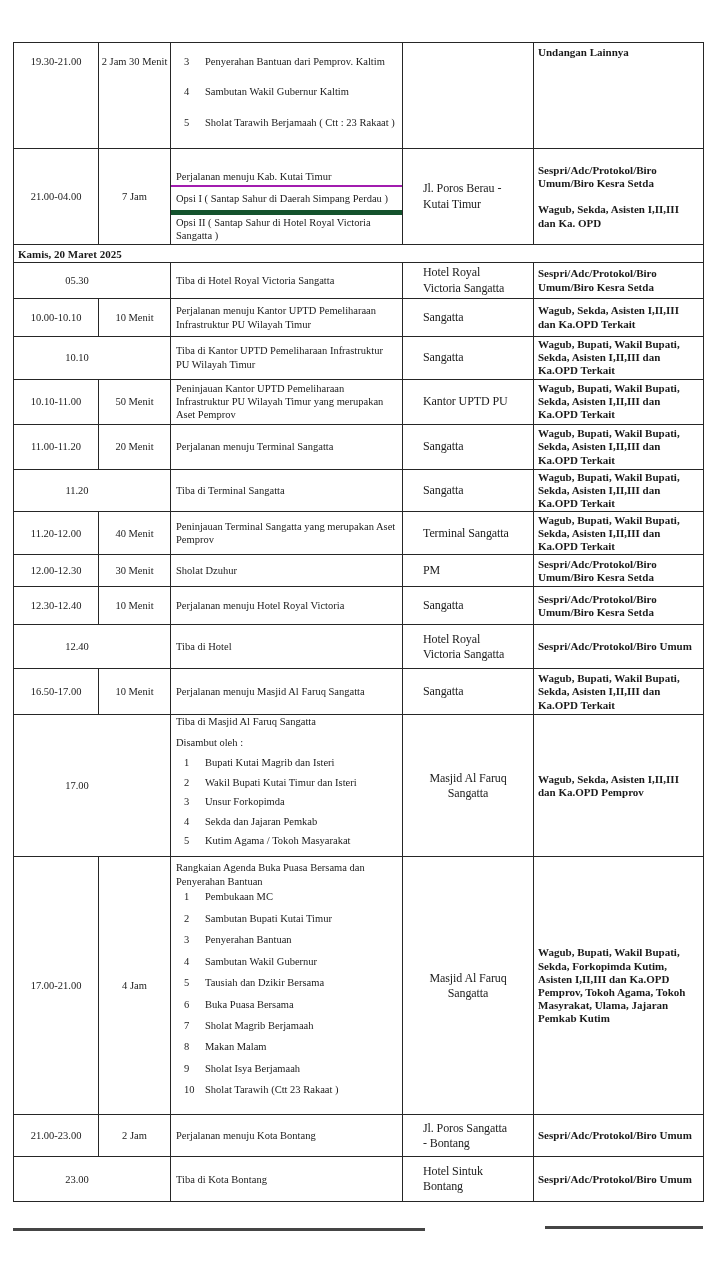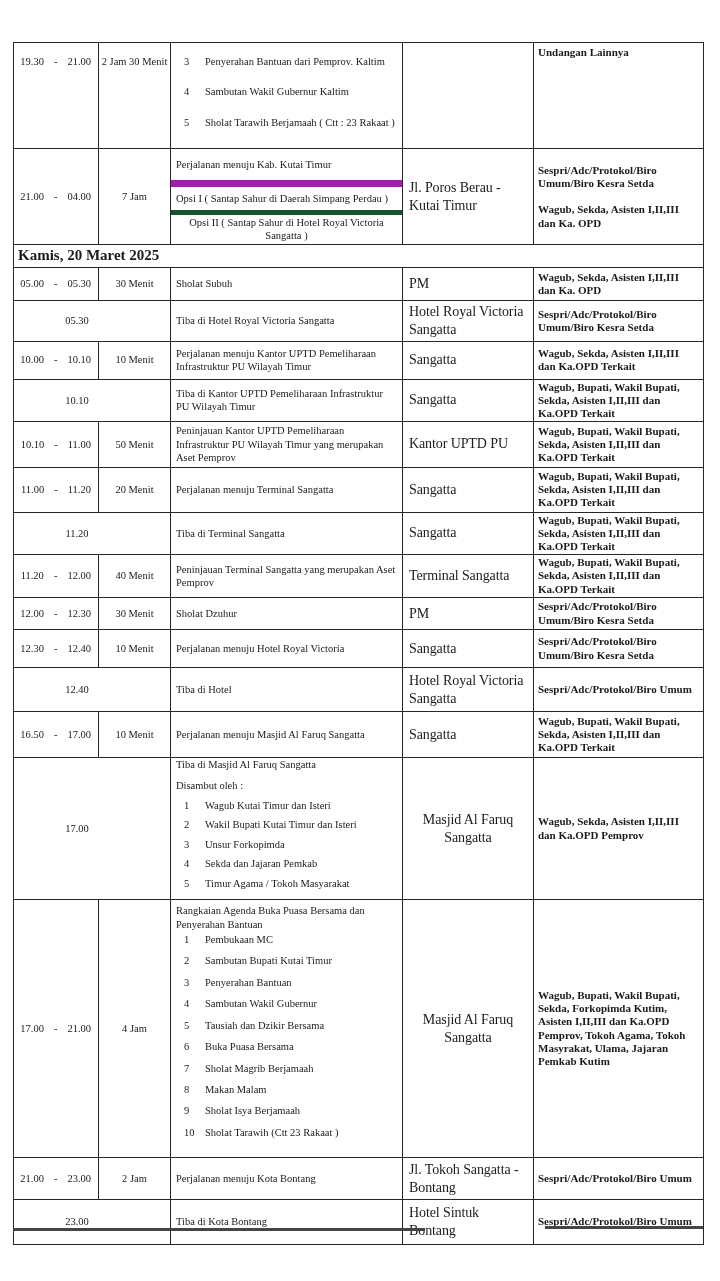--- a/index.html
+++ b/index.html
@@ -13,28 +13,28 @@
     position:absolute;left:13px;top:42px;width:690px;
     border-collapse:collapse;table-layout:fixed;
   }
   td{
     border:1px solid #262626;
     font-size:10.5px;line-height:1.28;
     padding:2px 4px;vertical-align:middle;
     word-wrap:break-word;overflow:hidden;
   }
   tr.hdr td{
-    font-weight:bold;font-size:15px;padding:1px 4px;line-height:1.3;
+    font-weight:bold;font-size:11px;padding:1px 4px;line-height:1.3;
   }
   
-  .tsplit{display:flex;justify-content:flex-end;padding:0 3px;gap:10px;}
+  .tsplit{display:flex;justify-content:center;padding:0 3px;}
   .c-dur{text-align:center;padding:2px 1px;}
   .c-tm{text-align:center;padding-right:34px;}
   
-  .c-loc{padding:2px 6px;font-size:14px;letter-spacing:-0.1px;}
+  .c-loc{padding:2px 20px;font-size:12px;letter-spacing:-0.1px;}
   .c-par{font-size:11px;line-height:1.2;padding:1px 4px;font-weight:bold;}
   .pblock + .pblock{margin-top:13px;}
   
   .vtop{vertical-align:top;}
   .pt12{padding-top:12px;}
   .pt3{padding-top:3px;}
   
   .li{display:flex;}
   .num{flex:0 0 21px;padding-left:8px;}
   .litext{flex:1;}
@@ -44,23 +44,23 @@
   .act-r14 .intro{margin-bottom:7px;}
   .act-r14 .li{margin-bottom:6px;}
   .act-r15{padding-top:4px;padding-left:6px;}
   .act-r15 .intro{margin-bottom:2px;}
   .act-r15 .li{margin-bottom:8px;}
   .c-act{padding-left:5px;}
   
   .p0{padding:0;}
   .subcells{display:flex;flex-direction:column;height:94px;}
   .sub{display:flex;align-items:center;padding:1px 5px;}
-  .sub1{height:37px;border-bottom:7px solid #a21caf;box-sizing:border-box;}
+  .sub1{height:37px;border-bottom:2px solid #a21caf;box-sizing:border-box;align-items:flex-end;}
   .sub2{height:28px;border-bottom:5px solid #14532d;box-sizing:border-box;}
-  .sub3{flex:1;text-align:center;}
+  .sub3{flex:1;}
   
   .artifact{position:absolute;background:#454545;}
   .artifact.a1{left:13px;top:1228px;width:412px;height:3px;}
   .artifact.a2{left:545px;top:1226px;width:158px;height:3px;}
 </style>
 </head>
 <body>
 
 <div class="page">
   <table class="itinerary">
@@ -128,35 +128,20 @@
       <td class="c-par">
         <div class="pblock">Sespri/Adc/Protokol/Biro Umum/Biro Kesra Setda</div>
         <div class="pblock">Wagub, Sekda, Asisten I,II,III dan Ka. OPD</div>
       </td>
     </tr>
 
     <tr class="hdr" style="height:18px">
       <td colspan="5">Kamis, 20 Maret 2025</td>
     </tr>
 
-    <tr style="height:33px">
-      <td>
-        <div class="tsplit">
-              <span>05.00</span>
-              <span>-</span>
-              <span>05.30</span>
-            </div>
-      </td>
-      <td class="c-dur">30 Menit</td>
-      <td class="c-act">Sholat Subuh</td>
-      <td class="c-loc">PM</td>
-      <td class="c-par">
-            <div class="pblock">Wagub, Sekda, Asisten I,II,III dan Ka. OPD</div>
-          </td>
-    </tr>
 
     <tr style="height:33px">
       <td colspan="2" class="c-tm">05.30</td>
       <td class="c-act">Tiba di Hotel Royal Victoria Sangatta</td>
       <td class="c-loc">Hotel Royal Victoria Sangatta</td>
       <td class="c-par">
             <div class="pblock">Sespri/Adc/Protokol/Biro Umum/Biro Kesra Setda</div>
           </td>
     </tr>
 
@@ -299,37 +284,37 @@
           </td>
     </tr>
 
     <tr style="height:142px">
       <td colspan="2" class="c-tm">17.00</td>
       <td class="c-act act-r14 vtop">
         <div class="intro">Tiba di Masjid Al Faruq Sangatta</div>
         <div class="intro">Disambut oleh :</div>
         <div class="li">
               <span class="num">1</span>
-              <span class="litext">Wagub Kutai Timur dan Isteri</span>
+              <span class="litext">Bupati Kutai Magrib dan Isteri</span>
             </div>
         <div class="li">
               <span class="num">2</span>
               <span class="litext">Wakil Bupati Kutai Timur dan Isteri</span>
             </div>
         <div class="li">
               <span class="num">3</span>
               <span class="litext">Unsur Forkopimda</span>
             </div>
         <div class="li">
               <span class="num">4</span>
               <span class="litext">Sekda dan Jajaran Pemkab</span>
             </div>
         <div class="li">
               <span class="num">5</span>
-              <span class="litext">Timur Agama / Tokoh Masyarakat</span>
+              <span class="litext">Kutim Agama / Tokoh Masyarakat</span>
             </div>
       </td>
       <td class="c-loc" style="text-align:center">Masjid Al Faruq Sangatta</td>
       <td class="c-par">
             <div class="pblock">Wagub, Sekda, Asisten I,II,III dan Ka.OPD Pemprov</div>
           </td>
     </tr>
 
     <tr style="height:258px">
       <td>
@@ -392,21 +377,21 @@
     <tr style="height:42px">
       <td>
         <div class="tsplit">
               <span>21.00</span>
               <span>-</span>
               <span>23.00</span>
             </div>
       </td>
       <td class="c-dur">2 Jam</td>
       <td class="c-act">Perjalanan menuju Kota Bontang</td>
-      <td class="c-loc">Jl. Tokoh Sangatta - Bontang</td>
+      <td class="c-loc">Jl. Poros Sangatta - Bontang</td>
       <td class="c-par">
             <div class="pblock">Sespri/Adc/Protokol/Biro Umum</div>
           </td>
     </tr>
 
     <tr style="height:45px">
       <td colspan="2" class="c-tm">23.00</td>
       <td class="c-act">Tiba di Kota Bontang</td>
       <td class="c-loc">Hotel Sintuk Bontang</td>
       <td class="c-par">

